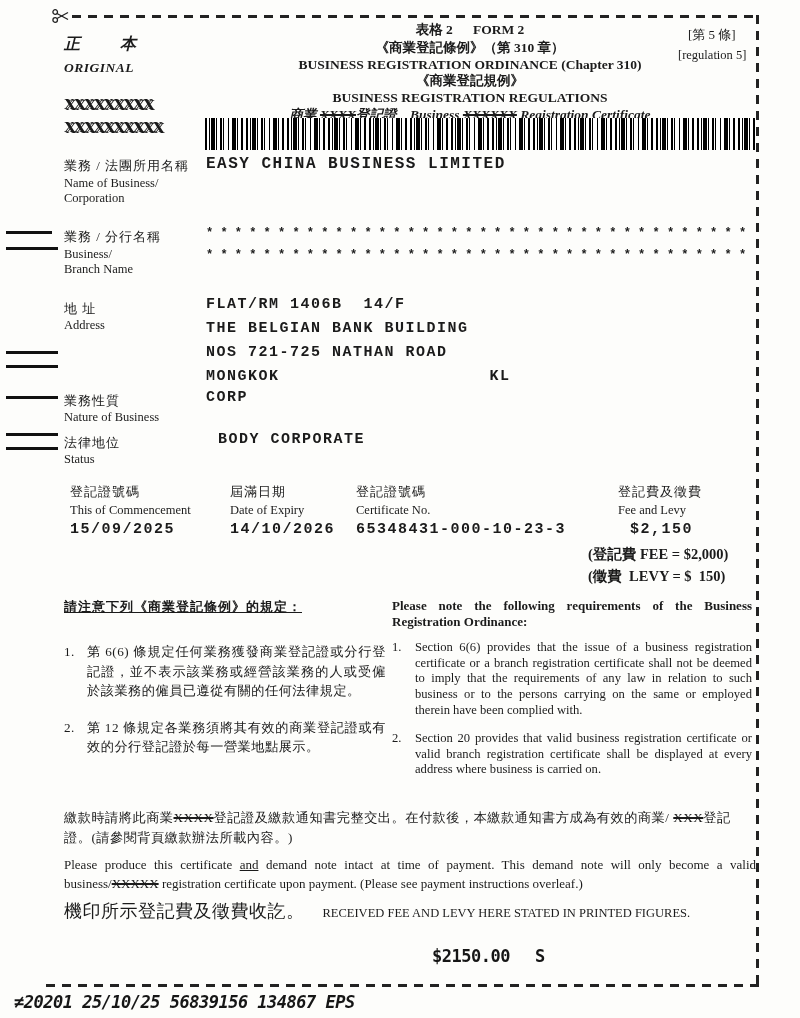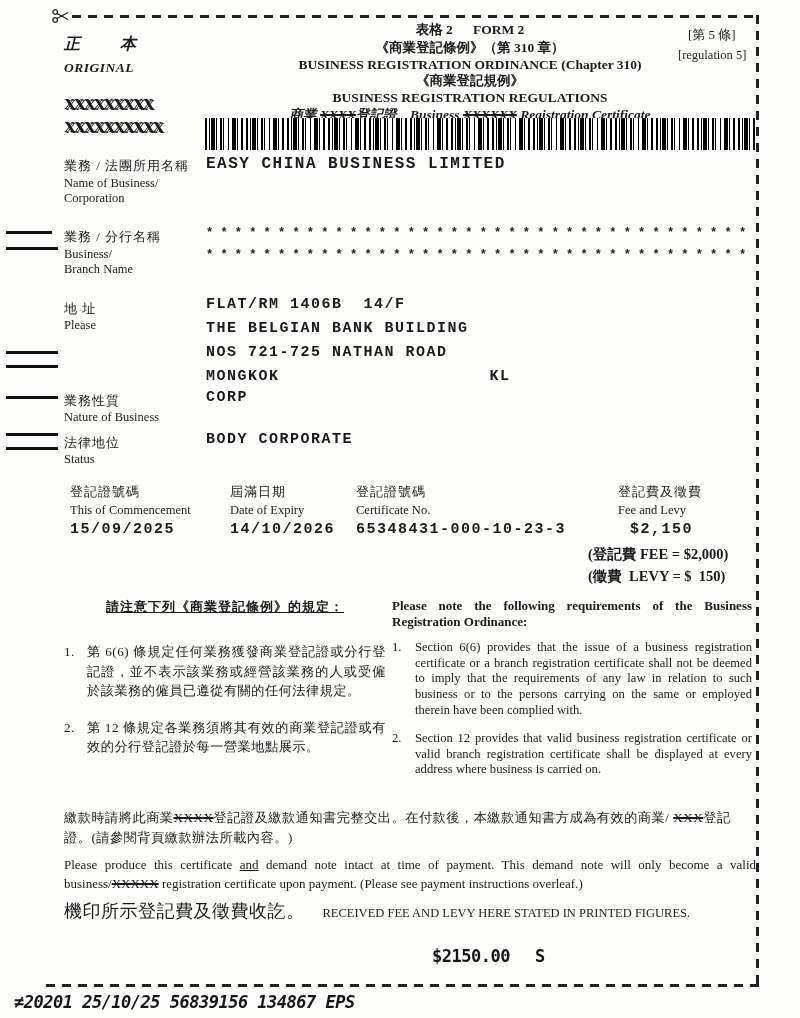--- a/index.html
+++ b/index.html
@@ -7,21 +7,21 @@
     position:relative;width:800px;height:1018px;background:#fdfdfb;
     font-family:"Liberation Serif","DejaVu Serif",serif;color:#1b1b1b;
     overflow:hidden;margin:0 auto;
   }
   .abs{position:absolute;}
   .pre{white-space:pre;}
   
   .dash-h{height:3px;background:repeating-linear-gradient(90deg,#222 0 9px,transparent 9px 16px);}
   .dash-v{width:3px;background:repeating-linear-gradient(180deg,#222 0 9px,transparent 9px 16px);}
   
-  .serif-b{font-weight:bold;text-align:center;}
+  .serif-b{font-weight:bold;}
   .it{font-style:italic;}
   .cn-label{font-size:13px;letter-spacing:1px;}
   .en-label{font-size:12.5px;}
   .mono{font-family:"Liberation Mono","DejaVu Sans Mono",monospace;font-weight:700;font-size:15px;letter-spacing:1.5px;white-space:pre;}
   .mono-sm{font-family:"Liberation Mono","DejaVu Sans Mono",monospace;font-weight:700;font-size:12px;letter-spacing:0;white-space:pre;}
   .strike{text-decoration:line-through;text-decoration-thickness:2px;}
   .uline{text-decoration:underline;}
   .xover{font-weight:bold;font-size:15px;letter-spacing:-1px;text-shadow:1.6px .6px 0 #1b1b1b;font-family:"Liberation Serif",serif;}
   .hdr{font-weight:bold;font-size:13.5px;line-height:16px;}
   .center-col{left:150px;width:640px;text-align:center;}
@@ -92,33 +92,33 @@
   <div class="abs en-label" style="left:64px;top:191px;">Corporation</div>
   <div class="abs mono" style="left:206px;top:155px;font-size:16px;">EASY CHINA BUSINESS LIMITED</div>
 
   <div class="abs cn-label" style="left:64px;top:228px;">業務 / 分行名稱</div>
   <div class="abs en-label" style="left:64px;top:247px;">Business/</div>
   <div class="abs en-label" style="left:64px;top:262px;">Branch Name</div>
   <div class="abs mono-sm" style="left:206px;top:226px;">* * * * * * * * * * * * * * * * * * * * * * * * * * * * * * * * * * * * * *</div>
   <div class="abs mono-sm" style="left:206px;top:248px;">* * * * * * * * * * * * * * * * * * * * * * * * * * * * * * * * * * * * * *</div>
 
   <div class="abs cn-label" style="left:64px;top:300px;">地 址</div>
-  <div class="abs en-label" style="left:64px;top:318px;">Please</div>
+  <div class="abs en-label" style="left:64px;top:318px;">Address</div>
   <div class="abs mono" style="left:206px;top:296px;">FLAT/RM 1406B  14/F</div>
   <div class="abs mono" style="left:206px;top:320px;">THE BELGIAN BANK BUILDING</div>
   <div class="abs mono" style="left:206px;top:344px;">NOS 721-725 NATHAN ROAD</div>
   <div class="abs mono" style="left:206px;top:368px;">MONGKOK                    KL</div>
 
   <div class="abs cn-label" style="left:64px;top:392px;">業務性質</div>
   <div class="abs en-label" style="left:64px;top:410px;">Nature of Business</div>
   <div class="abs mono" style="left:206px;top:389px;">CORP</div>
 
   <div class="abs cn-label" style="left:64px;top:434px;">法律地位</div>
   <div class="abs en-label" style="left:64px;top:452px;">Status</div>
-  <div class="abs mono" style="left:206px;top:431px;">BODY CORPORATE</div>
+  <div class="abs mono" style="left:218px;top:431px;">BODY CORPORATE</div>
 
   <div class="abs cn-label" style="left:70px;top:483px;">登記證號碼</div>
   <div class="abs en-label" style="left:70px;top:503px;">This of Commencement</div>
   <div class="abs mono" style="left:70px;top:521px;">15/09/2025</div>
 
   <div class="abs cn-label" style="left:230px;top:483px;">屆滿日期</div>
   <div class="abs en-label" style="left:230px;top:503px;">Date of Expiry</div>
   <div class="abs mono" style="left:230px;top:521px;">14/10/2026</div>
 
   <div class="abs cn-label" style="left:356px;top:483px;">登記證號碼</div>
@@ -144,21 +144,21 @@
   </div>
 
   <div class="abs" style="left:392px;top:598px;width:360px;">
     <div class="serif-b notes" style="font-size:13px;">Please note the following requirements of the Business Registration Ordinance:</div>
     <div class="note-item notes" style="margin-top:11px;">
       <span class="note-num">1.</span>
       <span>Section 6(6) provides that the issue of a business registration certificate or a branch registration certificate shall not be deemed to imply that the requirements of any law in relation to such business or to the persons carrying on the same or employed therein have been complied with.</span>
     </div>
     <div class="note-item notes" style="margin-top:13px;">
       <span class="note-num">2.</span>
-      <span>Section 12 provides that valid business registration certificate or valid branch registration certificate shall be displayed at every address where business is carried on.</span>
+      <span>Section 20 provides that valid business registration certificate or valid branch registration certificate shall be displayed at every address where business is carried on.</span>
     </div>
   </div>
 
   <div class="abs notes-zh" style="left:64px;top:808px;width:692px;text-align:left;">
     <span>繳款時請將此商業</span><span class="strike">XXXX</span><span>登記證及繳款通知書完整交出。在付款後，本繳款通知書方成為有效的商業/ </span><span class="strike">XXX</span><span>登記證。(請參閱背頁繳款辦法所載內容。)</span>
   </div>
   <div class="abs" style="left:64px;top:855px;width:692px;font-size:13px;line-height:19px;text-align:justify;">
     <span>Please produce this certificate </span><span class="uline">and</span><span> demand note intact at time of payment. This demand note will only become a valid business/</span><span class="strike">XXXXX</span><span> registration certificate upon payment. (Please see payment instructions overleaf.)</span>
   </div>
   <div class="abs" style="left:64px;top:899px;">

